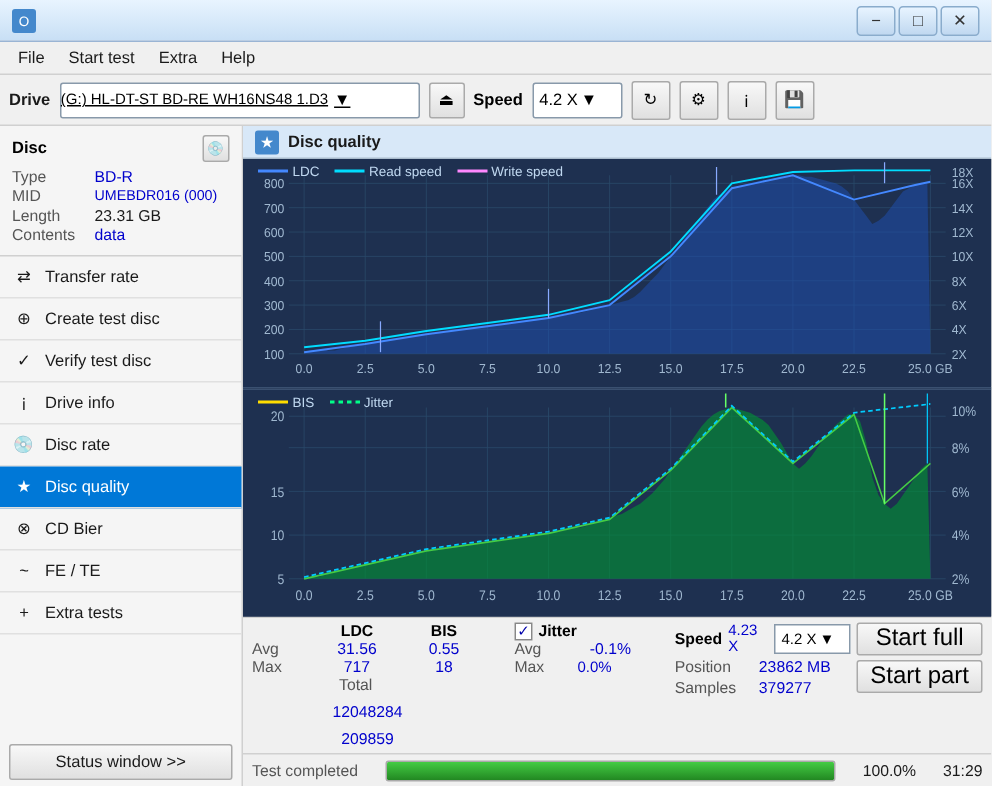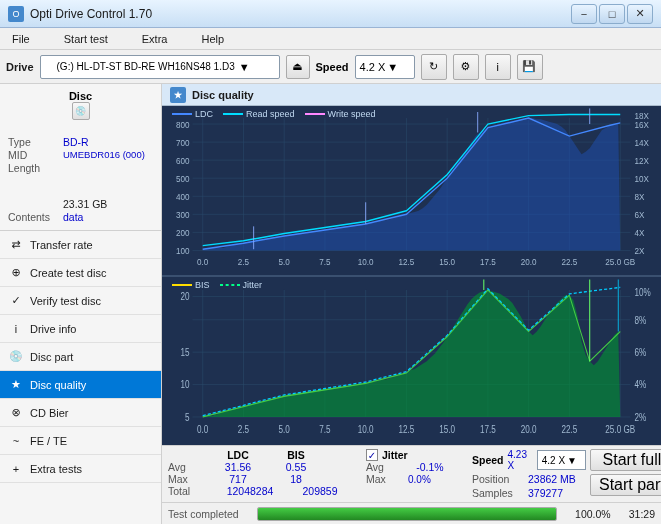--- a/index.html
+++ b/index.html
@@ -22,47 +22,47 @@
     .tb-btn { width: 26px; height: 20px; border: 1px solid #8aaccc; background: linear-gradient(to bottom, #e8f4ff, #c0d8f0); border-radius: 3px; cursor: pointer; display: flex; align-items: center; justify-content: center; font-size: 11px; color: #333; }
 
     
     .menu-bar {
       background: #f0f0f0;
       height: 22px;
       display: flex;
       align-items: center;
       padding: 0 4px;
       border-bottom: 1px solid #d0d0d0;
-      gap: 18px;
     }
     .menu-item { padding: 2px 8px; cursor: pointer; border-radius: 2px; color: #1a1a1a; }
 
     
     .toolbar {
       background: #f0f0f0;
       height: 34px;
       display: flex;
       align-items: center;
       padding: 0 6px;
       border-bottom: 1px solid #d0d0d0;
       gap: 6px;
     }
     .toolbar-label { font-weight: bold; color: #1a1a1a; }
     .drive-select {
       height: 24px;
       background: white;
       border: 1px solid #8899aa;
       border-radius: 2px;
-      padding: 0 16px;
+      padding: 0 0;
       font-size: 11px;
       display: flex;
       align-items: center;
       gap: 4px;
       flex: 1;
       max-width: 240px;
+      text-decoration: underline;
     }
     .eject-btn { width: 24px; height: 24px; background: linear-gradient(to bottom, #f8f8f8, #e0e0e0); border: 1px solid #aaa; border-radius: 2px; display: flex; align-items: center; justify-content: center; cursor: pointer; }
     .speed-label { font-weight: bold; }
     .speed-select {
       height: 24px; background: white; border: 1px solid #8899aa; border-radius: 2px;
       padding: 0 4px; font-size: 11px; display: flex; align-items: center; gap: 2px; width: 60px;
     }
     .toolbar-icon-btn { width: 26px; height: 26px; background: linear-gradient(to bottom, #f8f8f8, #e0e0e0); border: 1px solid #aaa; border-radius: 2px; display: flex; align-items: center; justify-content: center; cursor: pointer; }
 
     
@@ -83,30 +83,29 @@
 
     
     .disc-panel {
       background: #f5f5f5;
       border-bottom: 1px solid #d0d0d0;
       padding: 6px 8px;
     }
     .disc-panel-header {
       display: flex;
       align-items: center;
-      justify-content: flex-start;
-      margin-bottom: 16px;
-      flex-direction: column;
+      justify-content: space-between;
+      margin-bottom: 4px;
     }
     .disc-title { font-weight: bold; font-size: 11px; }
     .disc-rows { font-size: 10.5px; }
     .disc-row { display: flex; margin-bottom: 1px; }
     .disc-row-label { width: 55px; color: #555; }
     .disc-row-value { color: #0000cc; font-weight: 500; }
-    .disc-row-value.black { color: #1a1a1a; margin-top: 36px; }
+    .disc-row-value.black { color: #1a1a1a; }
     .label-row { display: flex; align-items: center; gap: 4px; margin-top: 2px; }
     .label-input { width: 80px; height: 16px; border: 1px solid #aaa; background: white; font-size: 10px; padding: 0 2px; }
     .label-search-btn { width: 18px; height: 18px; background: linear-gradient(to bottom, #f8f8f8, #e0e0e0); border: 1px solid #aaa; border-radius: 2px; display: flex; align-items: center; justify-content: center; cursor: pointer; }
 
     
     .nav-items { display: flex; flex-direction: column; }
     .nav-item {
       height: 28px;
       display: flex;
       align-items: center;
@@ -209,21 +208,20 @@
     .checkbox-container { display: flex; align-items: center; gap: 3px; }
     .cb-box { width: 12px; height: 12px; border: 1px solid #888; background: white; display: flex; align-items: center; justify-content: center; }
     .cb-check { color: #0000aa; font-size: 10px; }
   </style>
 </head>
 <body>
 
 <div class="title-bar">
   <div class="title-bar-left">
     <div class="title-bar-icon">O</div>
-    <span class="title-bar-text">Opti Drive Control 1.70</span>
   </div>
   <div class="title-bar-controls">
     <div class="tb-btn">−</div>
     <div class="tb-btn">□</div>
     <div class="tb-btn close">✕</div>
   </div>
 </div>
 
 <div class="menu-bar">
   <div class="menu-item">File</div>
@@ -293,41 +291,44 @@
       <div class="nav-item">
         <span class="nav-item-icon">✓</span>
         <span>Verify test disc</span>
       </div>
       <div class="nav-item">
         <span class="nav-item-icon">ℹ</span>
         <span>Drive info</span>
       </div>
       <div class="nav-item">
         <span class="nav-item-icon">💿</span>
-        <span>Disc part</span>
+        <span>Disc rate</span>
       </div>
       <div class="nav-item active">
         <span class="nav-item-icon">★</span>
         <span>Disc quality</span>
       </div>
       <div class="nav-item">
         <span class="nav-item-icon">⊗</span>
         <span>CD Bier</span>
       </div>
       <div class="nav-item">
         <span class="nav-item-icon">~</span>
         <span>FE / TE</span>
       </div>
       <div class="nav-item">
         <span class="nav-item-icon">+</span>
         <span>Extra tests</span>
       </div>
     </div>
 
     <div style="flex:1;"></div>
+    <div class="status-window-btn">
+      <span>Status window &gt;&gt;</span>
+    </div>
 
   </div>
 
   <div class="main-content">
 
     <div class="disc-quality-header">
       <div class="dq-icon">★</div>
       <span>Disc quality</span>
     </div>
 
@@ -497,21 +498,21 @@
         <div style="display:flex;gap:6px;align-items:center;">
           <div style="width:38px;color:#555;font-size:10.5px;">Avg</div>
           <div style="width:52px;text-align:center;color:#0000cc;font-size:10.5px;">31.56</div>
           <div style="width:52px;text-align:center;color:#0000cc;font-size:10.5px;">0.55</div>
         </div>
         <div style="display:flex;gap:6px;align-items:center;">
           <div style="width:38px;color:#555;font-size:10.5px;">Max</div>
           <div style="width:52px;text-align:center;color:#0000cc;font-size:10.5px;">717</div>
           <div style="width:52px;text-align:center;color:#0000cc;font-size:10.5px;">18</div>
         </div>
-        <div style="display:flex;gap:18px;align-items:center;">
+        <div style="display:flex;gap:6px;align-items:center;flex-direction:column;">
           <div style="width:38px;color:#555;font-size:10.5px;">Total</div>
           <div style="width:52px;text-align:center;color:#0000cc;font-size:10.5px;">12048284</div>
           <div style="width:52px;text-align:center;color:#0000cc;font-size:10.5px;">209859</div>
         </div>
       </div>
 
       <div class="sb-divider"></div>
 
       <div class="sb-section">
         <div style="display:flex;gap:4px;align-items:center;">

